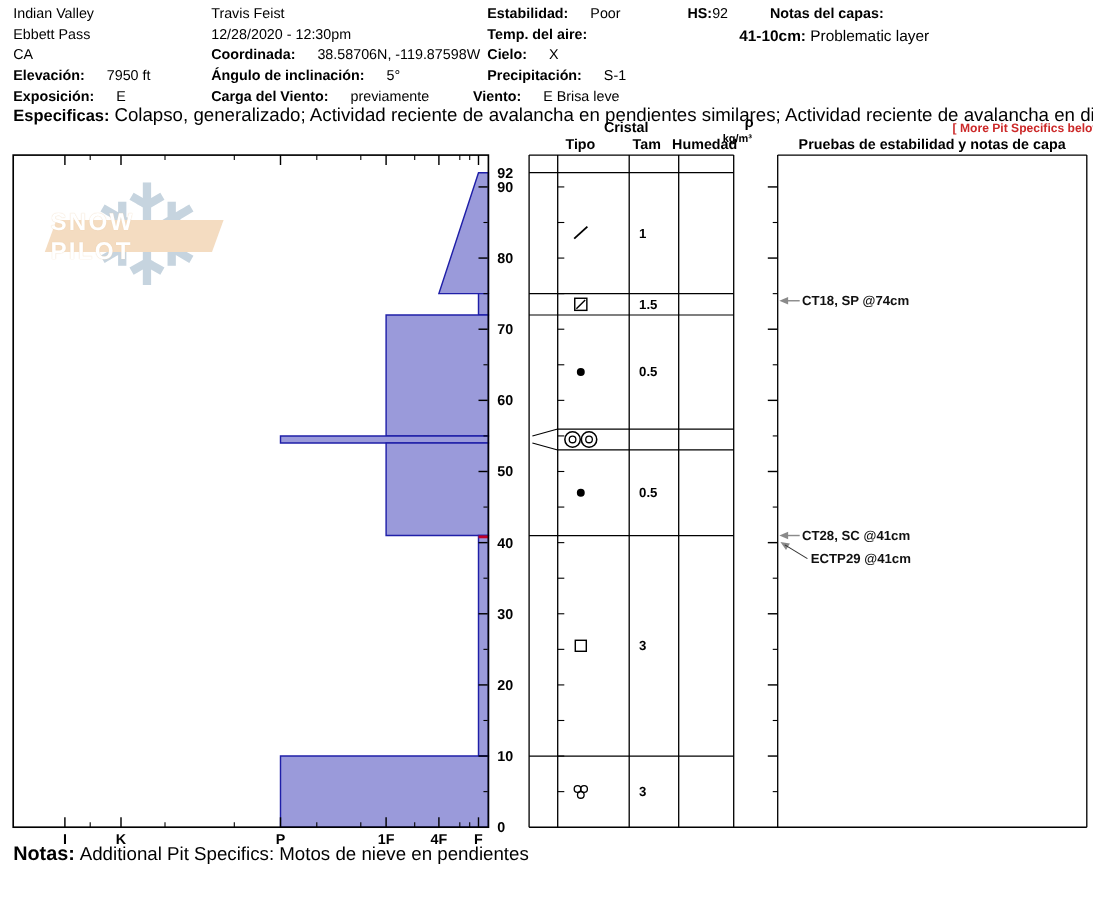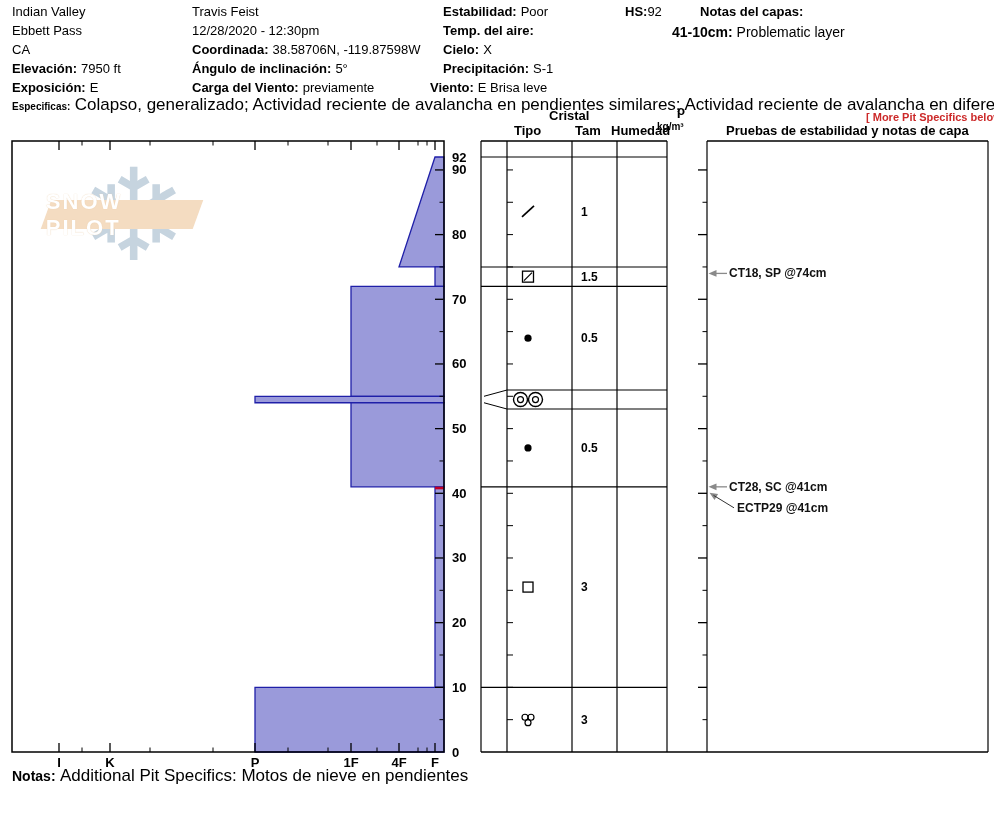--- a/index.html
+++ b/index.html
@@ -2,21 +2,21 @@
 <html><head>
 <meta charset="utf-8">
 <style>
   html,body{margin:0;padding:0;background:#fff;}
   body{width:994px;height:840px;position:relative;overflow:hidden;
        font-family:"Liberation Sans",sans-serif;color:#000;}
   .abs{position:absolute;white-space:nowrap;}
   .hline{font-size:13px;line-height:15px;}
   .b{font-weight:bold;}
   .lbl{font-weight:bold;}
-  .lbl:not(:empty)+.val{margin-left:4px;}
+  .lbl:not(:empty)+.val{margin-left:20px;}
   .small{font-size:17px;}
   .tiny{font-size:14px;}
   .red{color:#cc2929;font-weight:bold;font-size:11px;}
   .colhead{font-weight:bold;font-size:13px;text-align:center;}
   #chart-svg{position:absolute;left:0;top:0;z-index:1;}
   #chart-svg text{font-family:"Liberation Sans",sans-serif;}
   .hdr{z-index:3;}
   
   .logo{position:absolute;left:52px;top:155px;width:180px;height:130px;z-index:0;}
   .logo .flake{position:absolute;left:28px;top:-14px;font-size:128px;color:#c6d4df;
@@ -46,33 +46,33 @@
   <div class="abs hline" style="left:443px;top:4px"><span class="lbl">Estabilidad:</span><span class="val">Poor</span></div>
   <div class="abs hline" style="left:443px;top:23px"><span class="lbl">Temp. del aire:</span><span class="val"></span></div>
   <div class="abs hline" style="left:443px;top:42px"><span class="lbl">Cielo:</span><span class="val">X</span></div>
   <div class="abs hline" style="left:443px;top:61px"><span class="lbl">Precipitación:</span><span class="val">S-1</span></div>
   <div class="abs hline" style="left:430px;top:80px"><span class="lbl">Viento:</span><span class="val">E Brisa leve</span></div>
 
   <div class="abs hline" style="left:625px;top:4px"><span class="lbl">HS:</span><span>92</span></div>
   <div class="abs hline b" style="left:700px;top:4px">Notas del capas:</div>
   <div class="abs tiny" style="left:672px;top:24px"><span class="b">41-10cm:</span> <span>Problematic layer</span></div>
 
-  <div class="abs" style="left:12px;top:95px"><span class="lbl" style="font-size:10px">Especificas:</span> <span class="small">Colapso, generalizado; Actividad reciente de avalancha en pendientes similares; Actividad reciente de avalancha en diferentes pendientes</span></div>
+  <div class="abs" style="left:12px;top:95px"><span class="lbl" style="font-size:15px">Especificas:</span> <span class="small">Colapso, generalizado; Actividad reciente de avalancha en pendientes similares; Actividad reciente de avalancha en diferentes pendientes</span></div>
 
   <div class="abs red" style="left:866px;top:111px">[ More Pit Specifics below ]</div>
 
   <div class="abs colhead" style="left:549px;top:108px">Cristal</div>
   <div class="abs colhead" style="left:514px;top:123px">Tipo</div>
   <div class="abs colhead" style="left:575px;top:123px">Tam</div>
   <div class="abs colhead" style="left:611px;top:123px">Humedad</div>
   <div class="abs colhead" style="left:677px;top:103px">ρ</div>
   <div class="abs b" style="left:657px;top:121px;font-size:10px">kg/m³</div>
   <div class="abs colhead" style="left:726px;top:123px">Pruebas de estabilidad y notas de capa</div>
 
-  <div class="abs" style="left:12px;top:766px"><span class="lbl" style="font-size:14px">Notas:</span> <span class="small">Additional Pit Specifics: Motos de nieve en pendientes</span></div>
+  <div class="abs" style="left:12px;top:766px"><span class="lbl" style="font-size:18px">Notas:</span> <span class="small">Additional Pit Specifics: Motos de nieve en pendientes</span></div>
 </div>
 
 <div class="logo">
   <span class="flake">❄</span>
   <div class="banner">
     <span>SNOW PILOT</span>
   </div>
 </div>
 
 <svg id="chart-svg" width="994" height="840">

